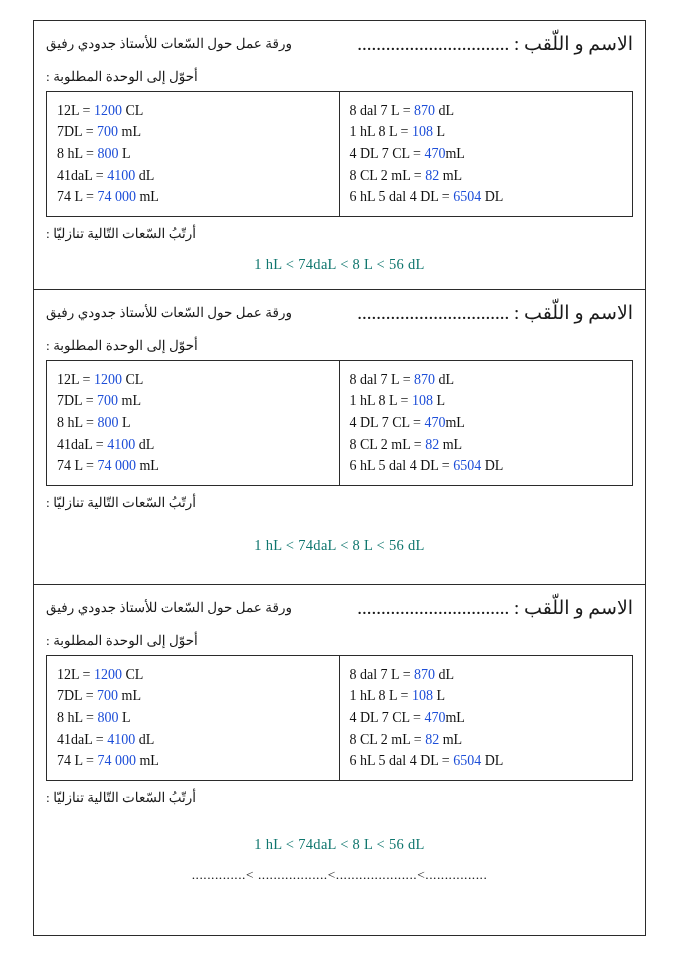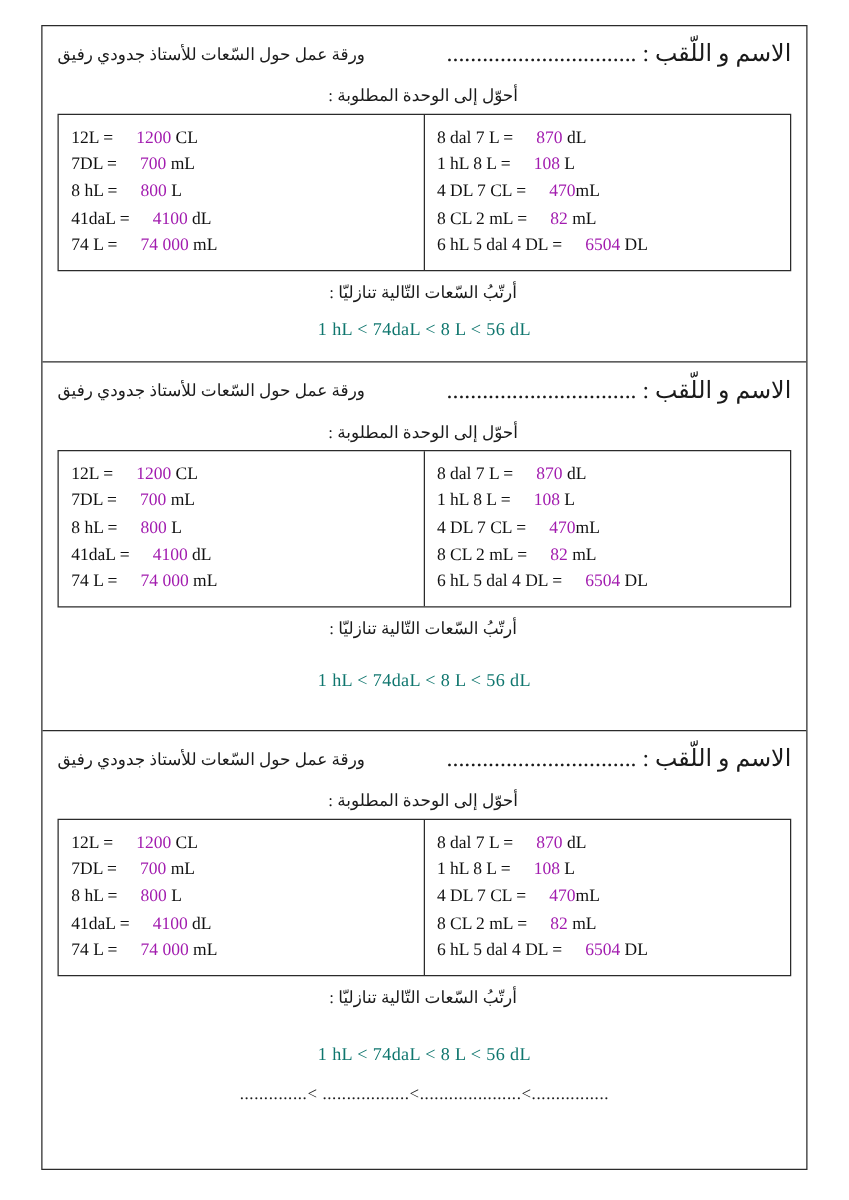--- a/index.html
+++ b/index.html
@@ -49,21 +49,21 @@
   }
   .ws-name {
     white-space: nowrap;
     font-size: 19px;
     padding-left: 4px;
   }
   .dots { letter-spacing: 1.2px; }
 
   .instruction {
     direction: rtl;
-    text-align: center;
+    text-align: left;
     font-size: 13.5px;
     margin-top: 10px;
     margin-bottom: 6px;
     padding-right: 2px;
   }
   .instruction.below {
     margin-top: 8px;
     margin-bottom: 4px;
   }
 
@@ -80,21 +80,21 @@
     padding: 8px 10px 8px 10px;
     flex: 1 1 50%;
   }
   .conv-col.left { border-right: 1px solid #2b2b2b; }
   .conv-row {
     font-size: 14px;
     line-height: 1.55;
     white-space: nowrap;
     font-family: "Liberation Serif", serif;
   }
-  .red { color: #a21caf; margin-left: 15px; }
+  .red { color: #1d4ed8; }
   .blk { color: #111111; }
 
   .answer-line {
     text-align: center;
     color: #0f766e;
     font-size: 14.5px;
     letter-spacing: 0.3px;
     margin-top: 14px;
     margin-bottom: 8px;
   }

